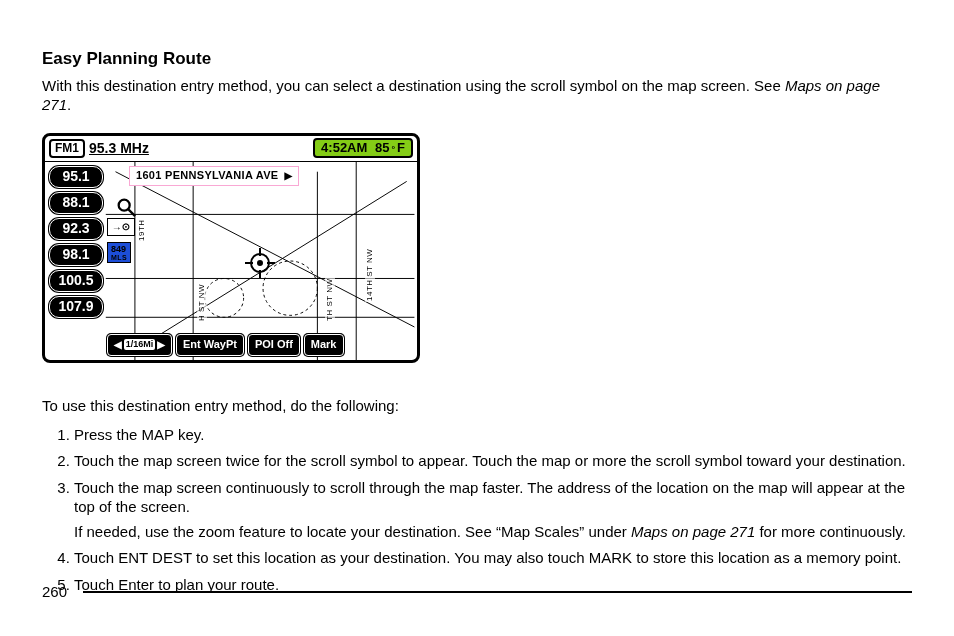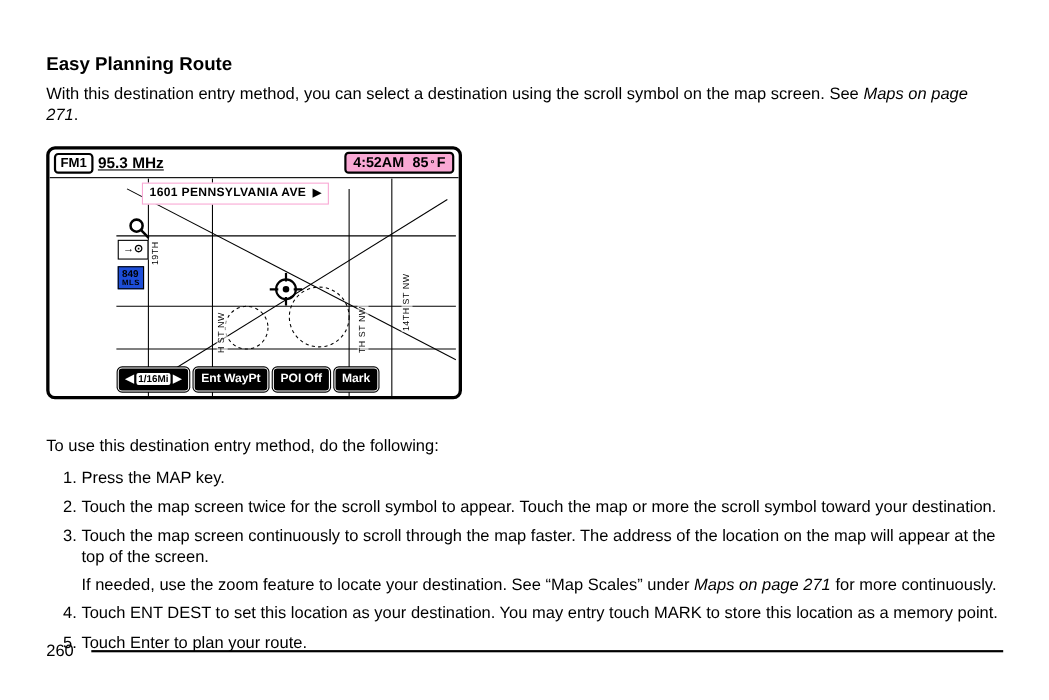--- a/index.html
+++ b/index.html
@@ -66,21 +66,21 @@
   }
   .freq-label {
     font-weight: bold;
     text-decoration: underline;
     font-size: 14px;
   }
   .time-badge {
     margin-left: auto;
     border: 2px solid #000;
     border-radius: 4px;
-    background: #f9a8d4;
+    background: #84cc16;
     font-weight: bold;
     font-size: 13px;
     padding: 0 6px;
     display: flex;
     align-items: baseline;
     gap: 2px;
   }
   .time-badge .deg { font-size: 9px; vertical-align: super; }
 
   .nav-body {
@@ -278,20 +278,28 @@
               <circle cx="182" cy="140" r="20" stroke-dasharray="3 3"></circle>
             </g>
           </svg>
         </div>
 
         <div class="addr-bar">
           <span>1601 PENNSYLVANIA AVE</span>
           <span class="tri">▶</span>
         </div>
 
+        <div class="preset-col">
+          <div class="preset-btn">95.1</div>
+          <div class="preset-btn">88.1</div>
+          <div class="preset-btn">92.3</div>
+          <div class="preset-btn">98.1</div>
+          <div class="preset-btn">100.5</div>
+          <div class="preset-btn">107.9</div>
+        </div>
 
         <div class="dir-icon">→⊙</div>
 
         <div class="scale-tab">
           <span>849</span>
           <span class="mls">MLS</span>
         </div>
 
         <div class="mag">
           <svg viewBox="0 0 24 24">
@@ -338,21 +346,21 @@
     <p class="para">To use this destination entry method, do the following:</p>
     <ol class="steps">
       <li>Press the MAP key.</li>
       <li>Touch the map screen twice for the scroll symbol to appear. Touch the map or more the scroll symbol toward your destination.</li>
       <li>
         <span>Touch the map screen continuously to scroll through the map faster. The address of the location on the map will appear at the top of the screen.</span>
         <p>
           <span>If needed, use the zoom feature to locate your destination. See “Map Scales” under </span><span class="italic">Maps on page 271</span><span> for more continuously.</span>
         </p>
       </li>
-      <li>Touch ENT DEST to set this location as your destination. You may entry touch MARK to store this location as a memory point.</li>
+      <li>Touch ENT DEST to set this location as your destination. You may also touch MARK to store this location as a memory point.</li>
       <li>Touch Enter to plan your route.</li>
     </ol>
   </div>
 </div>
 
 <div class="footer">
   <span class="page-num">260</span>
   <div class="footer-line"></div>
 </div>
 

